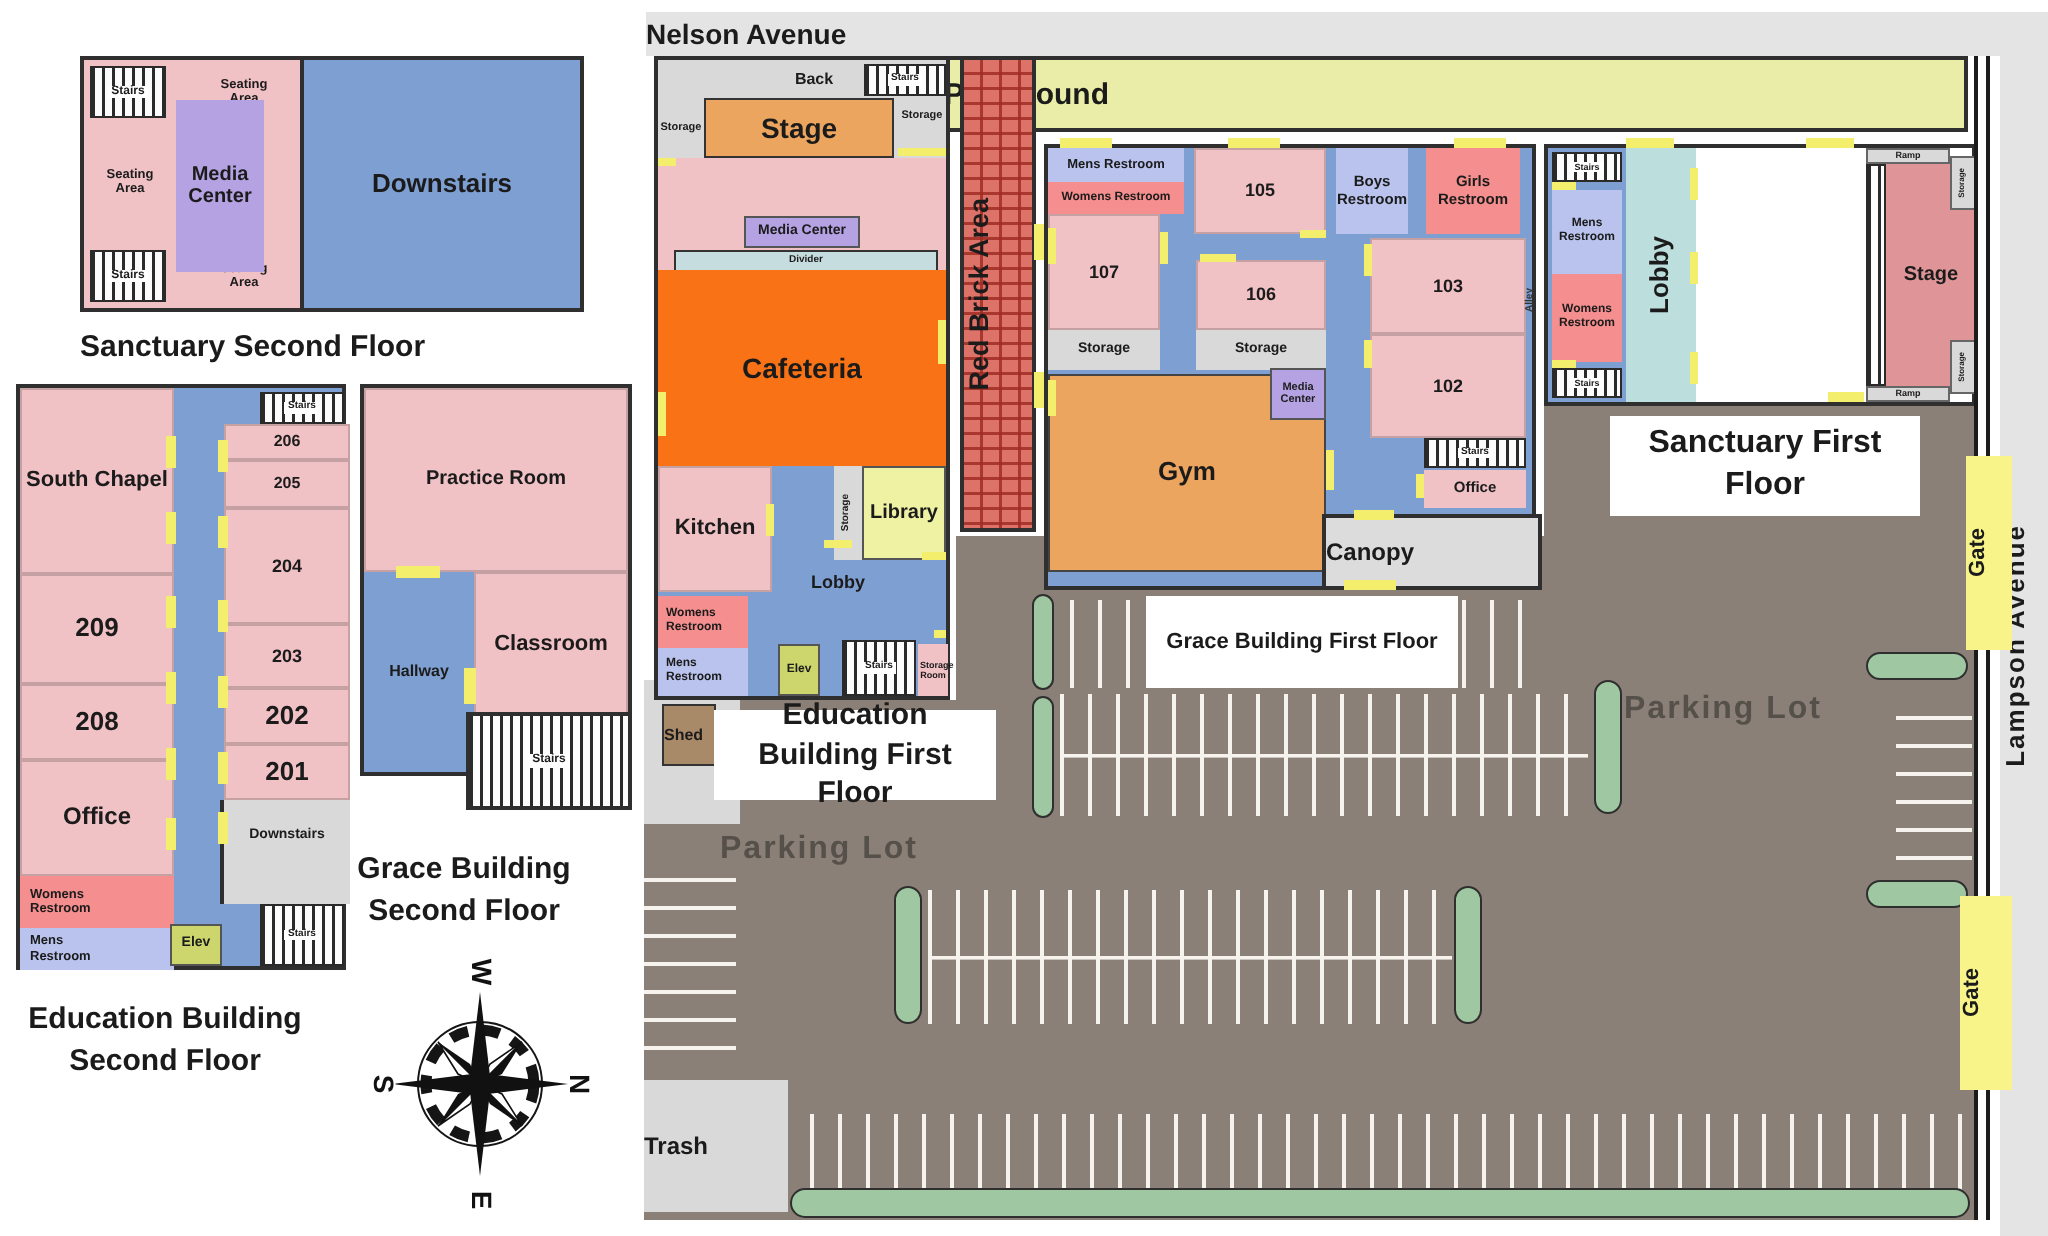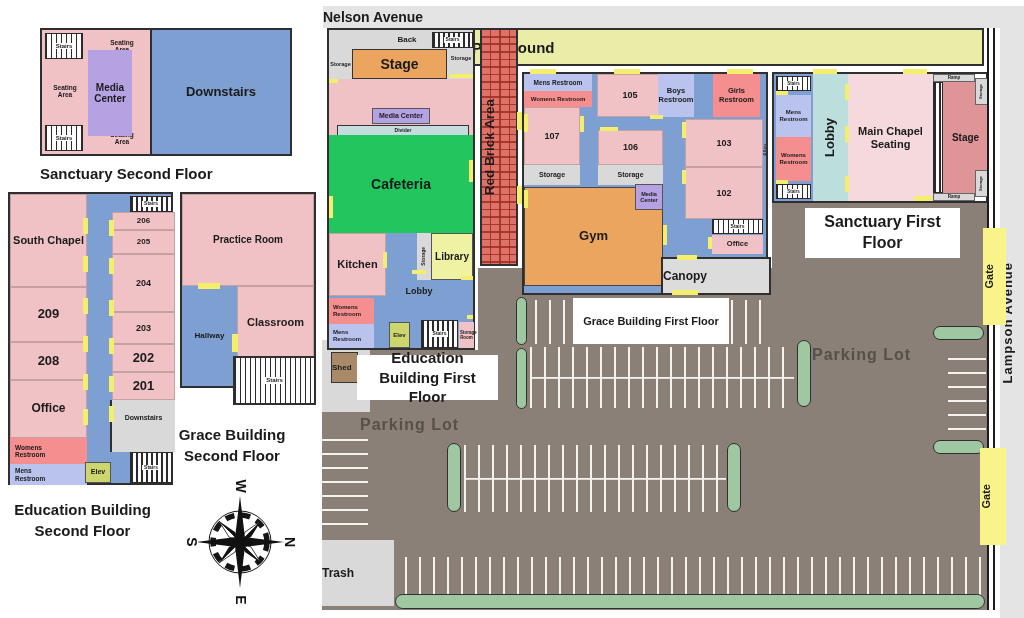--- a/index.html
+++ b/index.html
@@ -18,21 +18,21 @@
   .vt{writing-mode:vertical-rl;transform:rotate(180deg)}
   .isl{position:absolute;background:#9ec7a2;border:1.5px solid #2f2f2f;border-radius:7px;box-sizing:border-box;z-index:3}
   .vlines{background:repeating-linear-gradient(90deg,#f6f3ee 0 1.8px,transparent 1.8px 14px)}
   .vlines2{background:linear-gradient(#f6f3ee,#f6f3ee) 0 50%/100% 1.8px no-repeat,
            repeating-linear-gradient(90deg,#f6f3ee 0 1.8px,transparent 1.8px 14px)}
   .hlines{background:repeating-linear-gradient(0deg,#f6f3ee 0 1.8px,transparent 1.8px 14px)}
   .wbox{position:absolute;background:#fff;display:flex;align-items:center;justify-content:center;
     text-align:center;font-weight:700;z-index:6;line-height:1.3}
   .pink{background:#f0c1c5}.redrm{background:#f58e8e}.lav{background:#b9c3ed}
   .blue{background:#7e9fd1}.purple{background:#b5a2e3}.teal{background:#bcdedd}
-  .green{background:#22c55e}.orange{background:#eba55f}.ylw{background:#eff2a3}
+  .green{background:#f97316}.orange{background:#eba55f}.ylw{background:#eff2a3}
   .gray{background:#d9d9d9}.elev{background:#ccd66d}
   .brick{background-color:#dd7268;
     background-image:repeating-linear-gradient(180deg,rgba(160,45,35,0) 0 6px,rgba(160,45,35,.85) 6px 7.5px),
     repeating-linear-gradient(90deg,rgba(160,45,35,0) 0 8px,rgba(160,45,35,.85) 8px 9.5px)}
 </style>
 </head>
 <body>
 
 <div id="canvas">
 
@@ -307,21 +307,21 @@
       </div>
     <div class="room pink div1" style="left:0;top:33px;width:56px;height:58px;font-size:9px">
       <span>107</span>
       </div>
     <div class="room gray" style="left:0;top:91px;width:56px;height:20px;font-size:7px">
       <span>Storage</span>
       </div>
     <div class="room pink div1" style="left:73px;top:0;width:66px;height:43px;font-size:9px">
       <span>105</span>
       </div>
-    <div class="room lav" style="left:134px;top:0;width:36px;height:43px;font-size:7.5px">
+    <div class="room lav" style="left:144px;top:0;width:36px;height:43px;font-size:7.5px">
       <span style="width:36px">Boys Restroom</span>
       </div>
     <div class="room redrm" style="left:189px;top:0;width:47px;height:43px;font-size:7.5px">
       <span style="width:36px">Girls Restroom</span>
       </div>
     <div class="room pink div1" style="left:74px;top:56px;width:65px;height:35px;font-size:9px">
       <span>106</span>
       </div>
     <div class="room gray" style="left:74px;top:91px;width:65px;height:20px;font-size:7px">
       <span>Storage</span>
@@ -386,23 +386,20 @@
       </div>
     <div class="room redrm" style="left:2px;top:63px;width:35px;height:44px;font-size:6px">
       <span style="width:30px">Womens Restroom</span>
       </div>
     <div class="room stairs fx" style="left:2px;top:110px;width:35px;height:15px">
       <span class="chip" style="font-size:4.5px">Stairs</span>
       </div>
     <div class="room teal" style="left:39px;top:0;width:35px;height:127px">
       <span class="vt" style="font-size:13px;font-weight:700">Lobby</span>
       </div>
-    <div class="room" style="left:74px;top:0;width:85px;height:127px;background:#f5d9dc;font-size:11px">
-      <span style="width:72px">Main Chapel Seating</span>
-      </div>
     <div class="room" style="left:169px;top:8px;width:45px;height:111px;background:#df9598;font-size:10px">
       <span>Stage</span>
       </div>
     <div class="room stairs" style="left:159px;top:8px;width:10px;height:111px"></div>
     <div class="room gray" style="left:159px;top:0;width:42px;height:8px;font-size:4.5px;border:1px solid #666">
       <span>Ramp</span>
       </div>
     <div class="room gray" style="left:159px;top:119px;width:42px;height:8px;font-size:4.5px;border:1px solid #666">
       <span>Ramp</span>
       </div>

